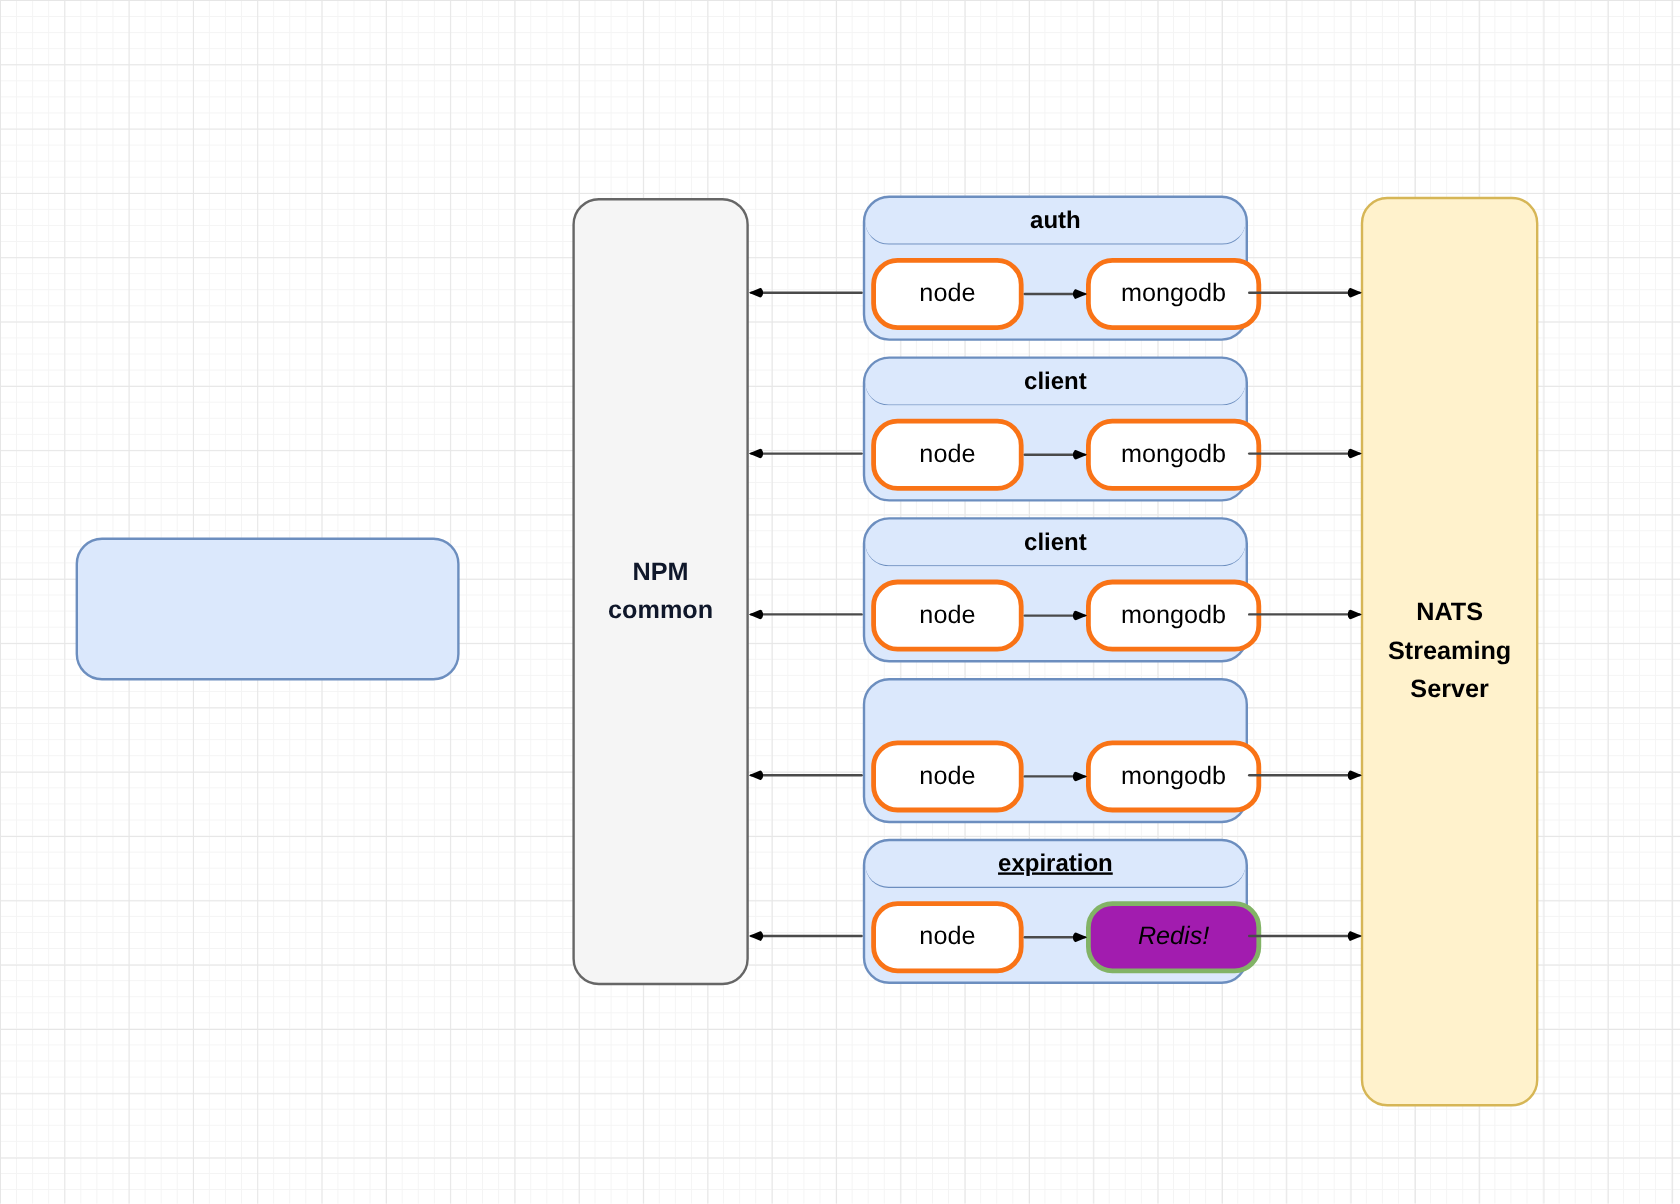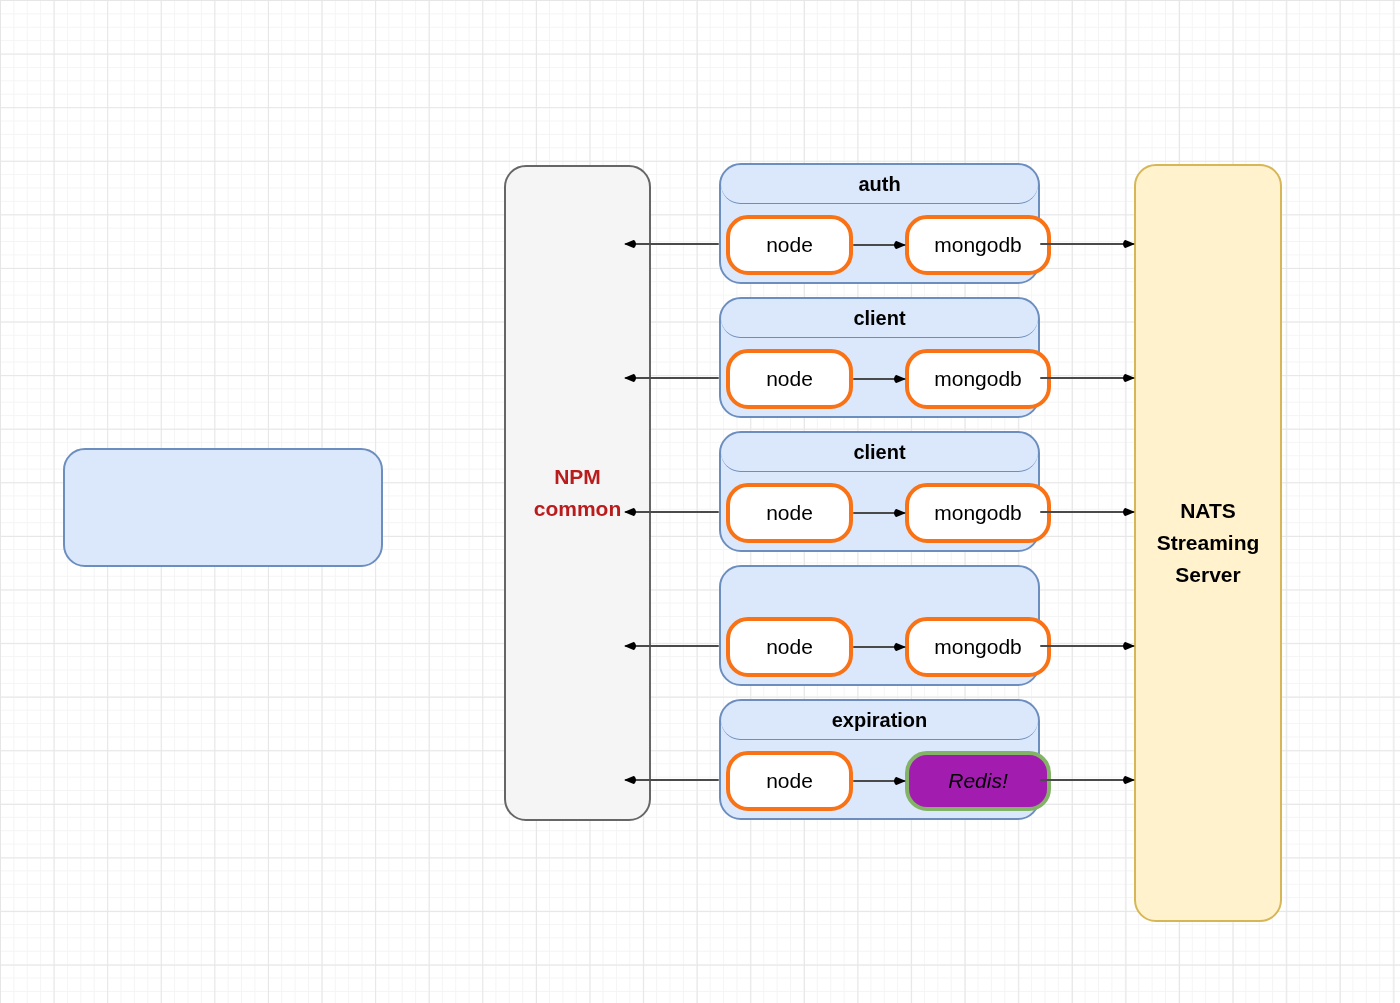--- a/index.html
+++ b/index.html
@@ -61,24 +61,24 @@
     display: flex;
     align-items: center;
     justify-content: center;
     text-align: center;
     font-weight: bold;
     font-size: 21px;
     line-height: 32px;
     white-space: pre-line;
   }
   .npm-block {
-    left: 504px; top: 165px; width: 147px; height: 656px;
+    left: 477px; top: 165px; width: 147px; height: 656px;
     background: #f5f5f5;
     border: 2px solid #666666;
-    color: #b91c1c;
+    color: #0f172a;
   }
   .nats-block {
     left: 1134px; top: 164px; width: 148px; height: 758px;
     background: #fff2cc;
     border: 2px solid #d6b656;
     color: #000000;
   }
 
   
   .arrow { position: absolute; height: 2px; background: #4a4a4a; }
@@ -138,21 +138,21 @@
 </div>
 
 <div class="lane service" style="top:565px;">
   <div class="component-box node-box">node</div>
   <div class="component-box store-box">mongodb</div>
   <div class="arrow inner-arrow">
       <span class="head e"></span>
     </div>
 </div>
 
-<div class="lane service" style="top:699px;">
+<div class="lane service" style="top:699px;text-decoration:underline;">
   <div class="lane-header">expiration</div>
   <div class="component-box node-box">node</div>
   <div class="component-box store-box redis">Redis!</div>
   <div class="arrow inner-arrow">
       <span class="head e"></span>
     </div>
 </div>
 
 <div class="arrow" style="left:625px;top:243px;width:94px;">
     <span class="head w"></span>

